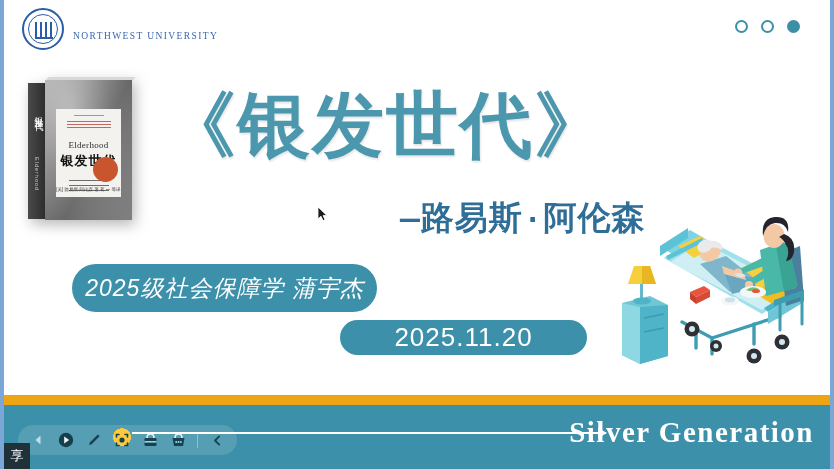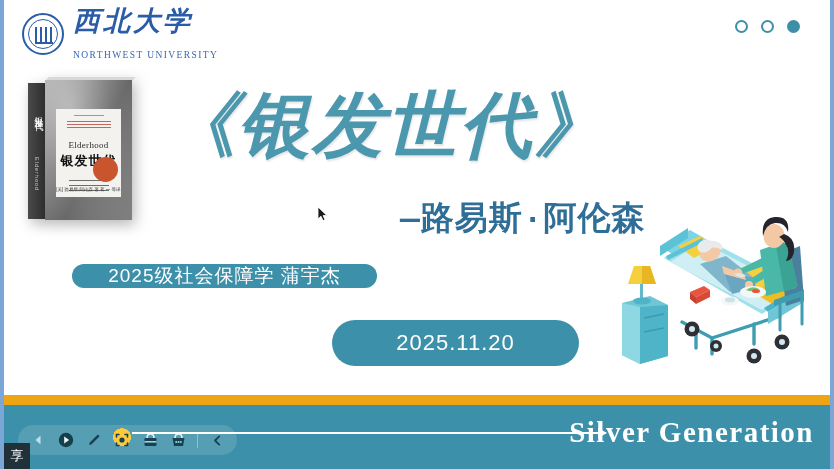--- a/index.html
+++ b/index.html
@@ -147,21 +147,21 @@
   }
   .book-top {
     position:absolute; left:17px; top:-3px; width:87px; height:4px;
     background:#d8d8d8; transform:skewX(-42deg); transform-origin:left bottom;
   }
 
   
   #main-title {
     position:absolute; left:160px; top:78px;
     font-family:"Liberation Serif","DejaVu Serif",serif;
-    font-size:72px; font-weight:700; font-style:italic;
+    font-size:72px; font-weight:700; 
     color:#4b97ae; letter-spacing:2px;
     text-shadow:1px 2px 2px rgba(0,0,0,0.10);
     white-space:nowrap;
   }
 
   
   #author-line {
     position:absolute; left:396px; top:196px;
     font-family:Liberation Mono, monospace;
     font-size:33px; font-weight:700;
@@ -172,26 +172,26 @@
   
   .pill {
     position:absolute;
     background:#3d90a9;
     color:#ffffff;
     border-radius:999px;
     display:flex; align-items:center; justify-content:center;
     white-space:nowrap;
   }
   #pill-student {
-    left:68px; top:264px; width:305px; height:24px;
-    font-size:19px; letter-spacing:1px;
+    left:68px; top:264px; width:305px; height:48px;
+    font-size:23px; letter-spacing:1px;font-style:italic;
   }
   #pill-date {
-    left:328px; top:320px; width:247px; height:46px;
-    font-size:22px; letter-spacing:1px;
+    left:336px; top:320px; width:247px; height:35px;
+    font-size:26px; letter-spacing:1px;
   }
 
   
   #illustration {
     position:absolute; left:600px; top:196px; width:225px; height:185px;
   }
   #illustration svg { width:100%; height:100%; display:block; }
 
   
   #band-orange {
@@ -261,21 +261,20 @@
 <div id="viewport">
 
   <div class="edge-left"></div>
   <div class="edge-right"></div>
 
   <div id="slide">
 
     <div id="logo">
       <div class="seal"></div>
       <div class="logo-text">
-        <div class="logo-cn">西北大学</div>
         <div class="logo-en">NORTHWEST UNIVERSITY</div>
       </div>
     </div>
 
     <div id="slide-dots">
       <div class="dot"></div>
       <div class="dot"></div>
       <div class="dot filled"></div>
     </div>
 

